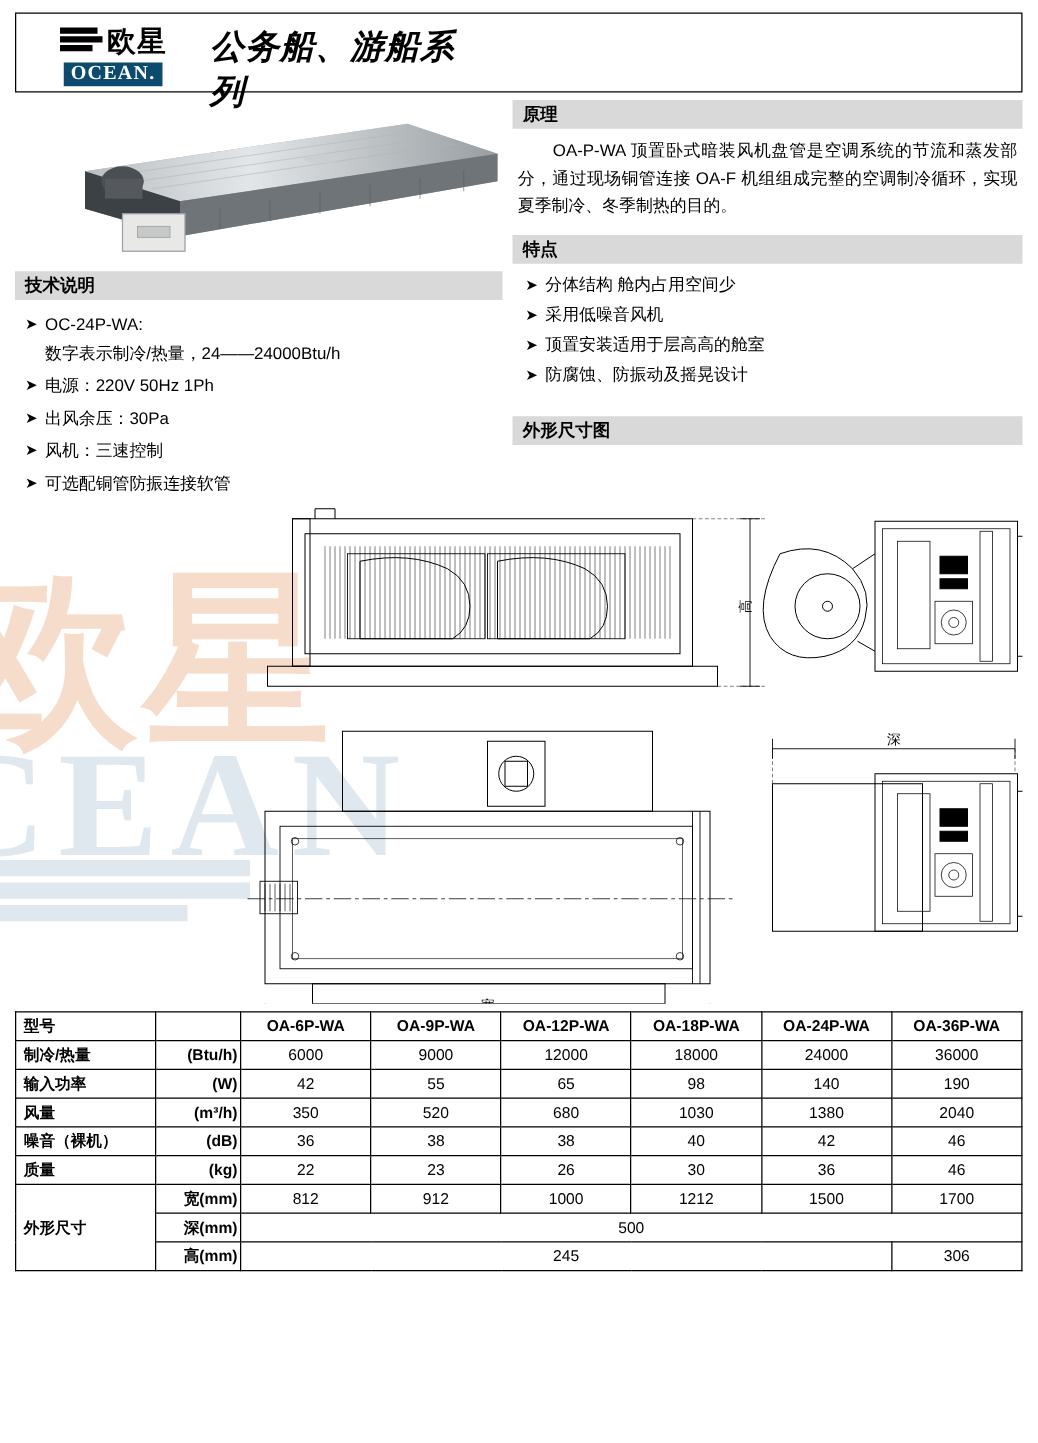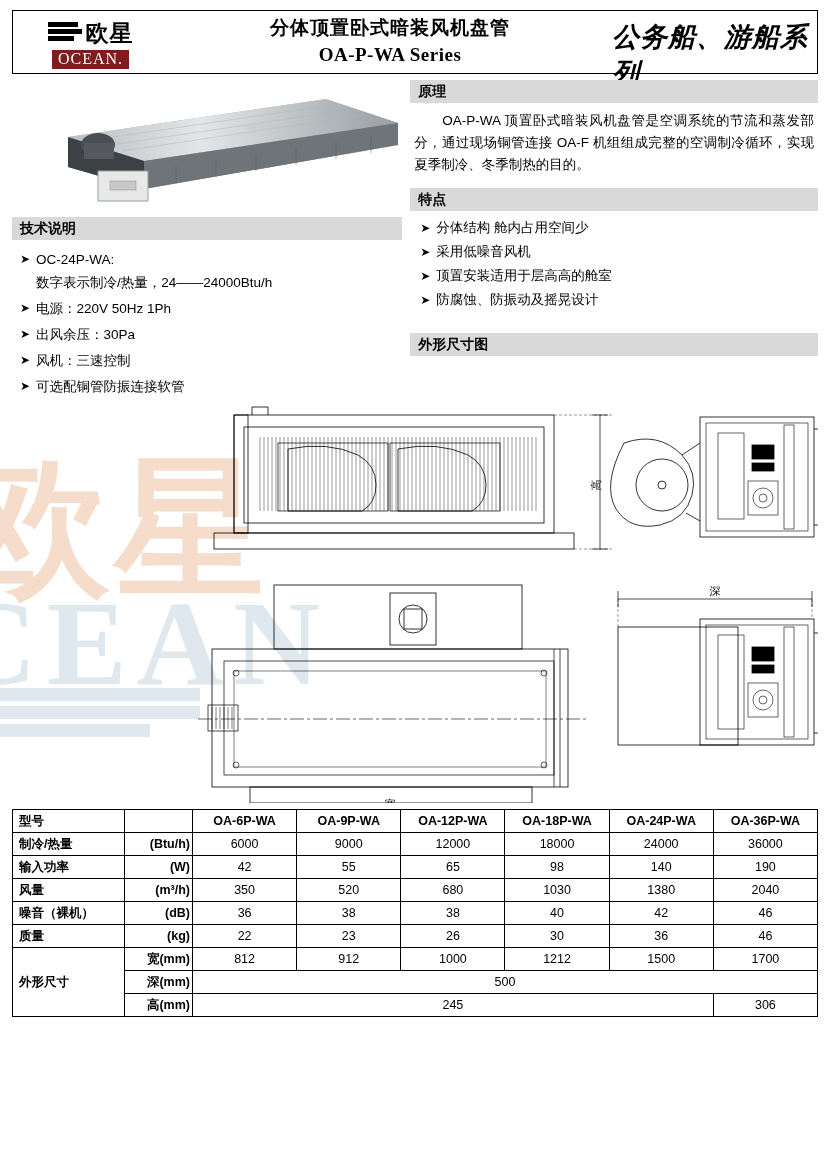--- a/index.html
+++ b/index.html
@@ -107,24 +107,24 @@
   .logo-mark i:nth-child(3) { top: 16px; width: 26px; }
   .logo-cn {
     font-family: "Liberation Serif", serif;
     font-weight: bold;
     font-size: 23px;
     letter-spacing: 1px;
   }
   .logo-en {
     margin-top: 1px;
     font-family: "Liberation Serif", serif;
-    font-weight: normal;
+    font-weight: bold;
     font-size: 16px;
     letter-spacing: 1px;
-    background: #7f1d1d;
+    background: #0c4a6e;
     color: #fff;
     padding: 0 6px 1px 6px;
   }
   .header-title {
     flex: 1;
     text-align: center;
     padding-top: 4px;
   }
   .title-cn {
     font-family: "Liberation Serif", serif;
@@ -278,24 +278,20 @@
     <div class="logo-box">
       <div class="logo-row">
         <span class="logo-mark">
             <i></i>
             <i></i>
             <i></i>
           </span>
         <span class="logo-cn">欧星</span>
       </div>
       <div class="logo-en">OCEAN.</div>
-    </div>
-    <div class="header-title">
-      <div class="title-cn">分体顶置卧式暗装风机盘管</div>
-      <div class="title-en">OA-P-WA Series</div>
     </div>
     <div class="header-series">公务船、游船系列</div>
   </div>
 
   <div class="top-area">
 
     <div class="top-left">
 
       <div class="photo">
         <svg width="375" height="130" viewBox="0 0 375 130">

